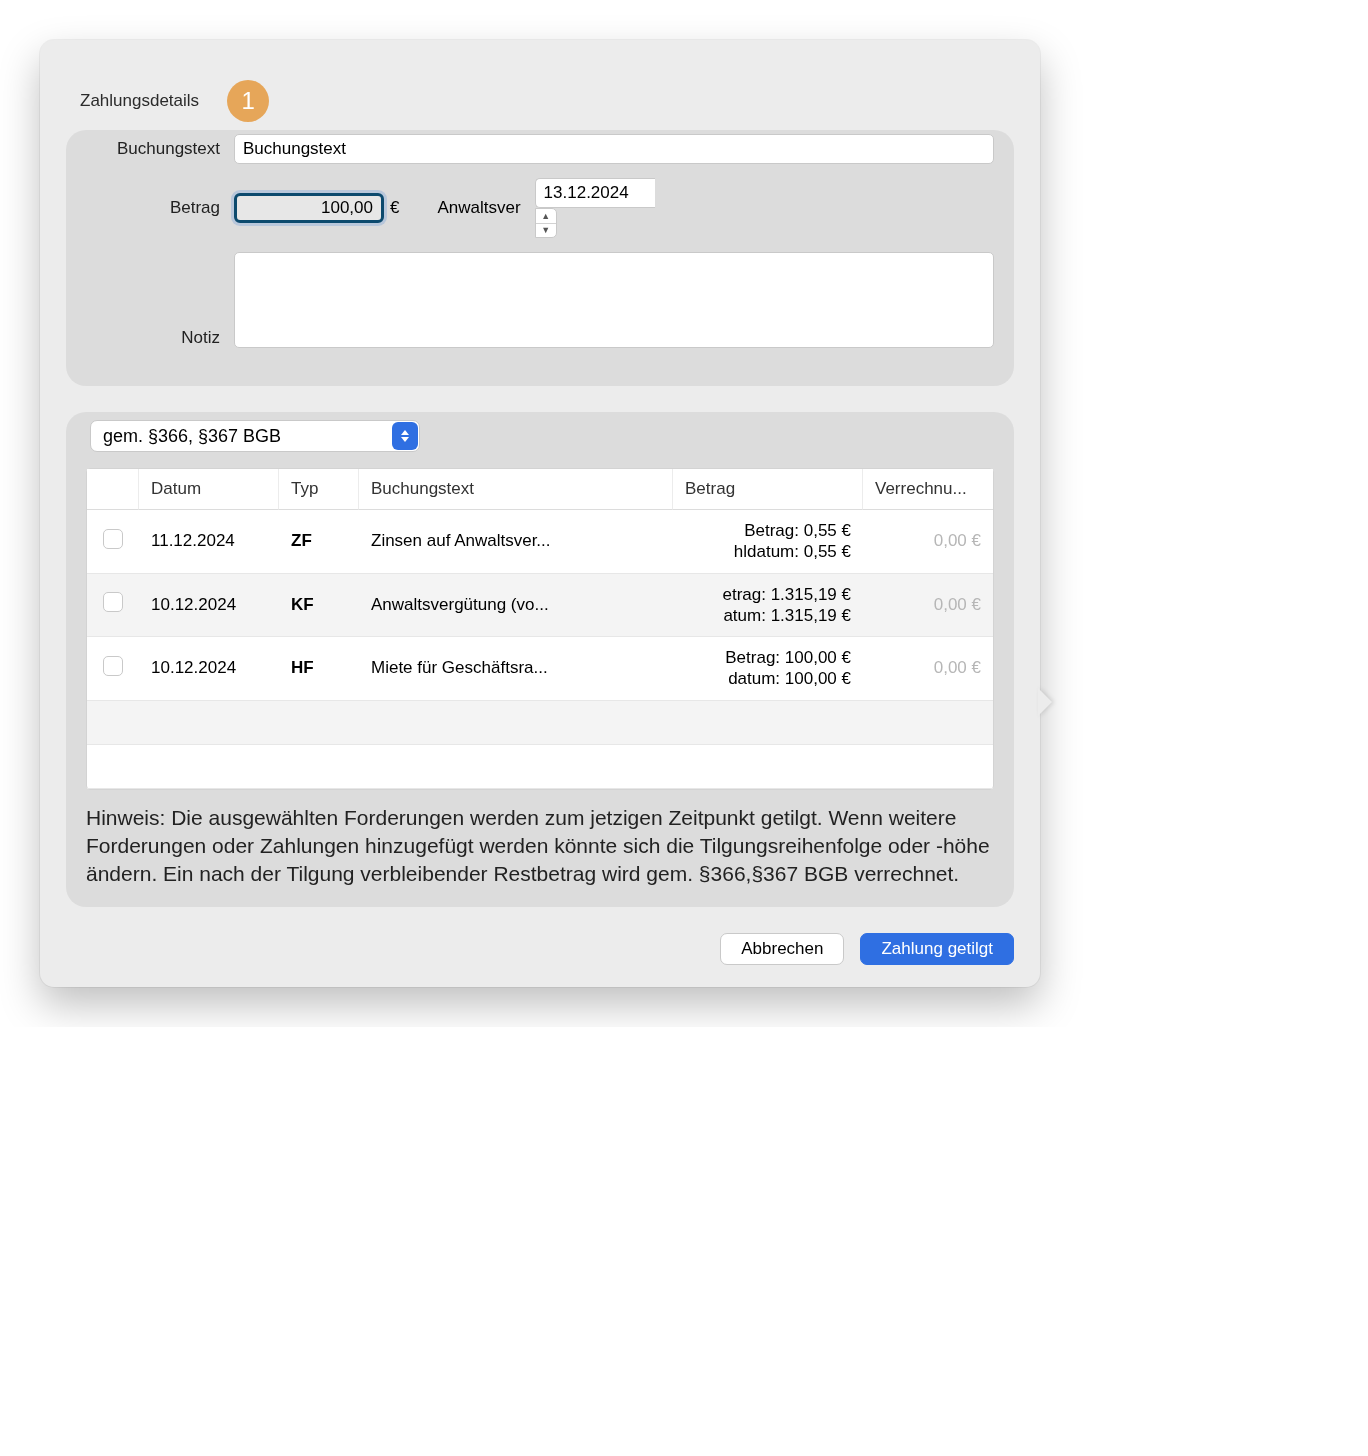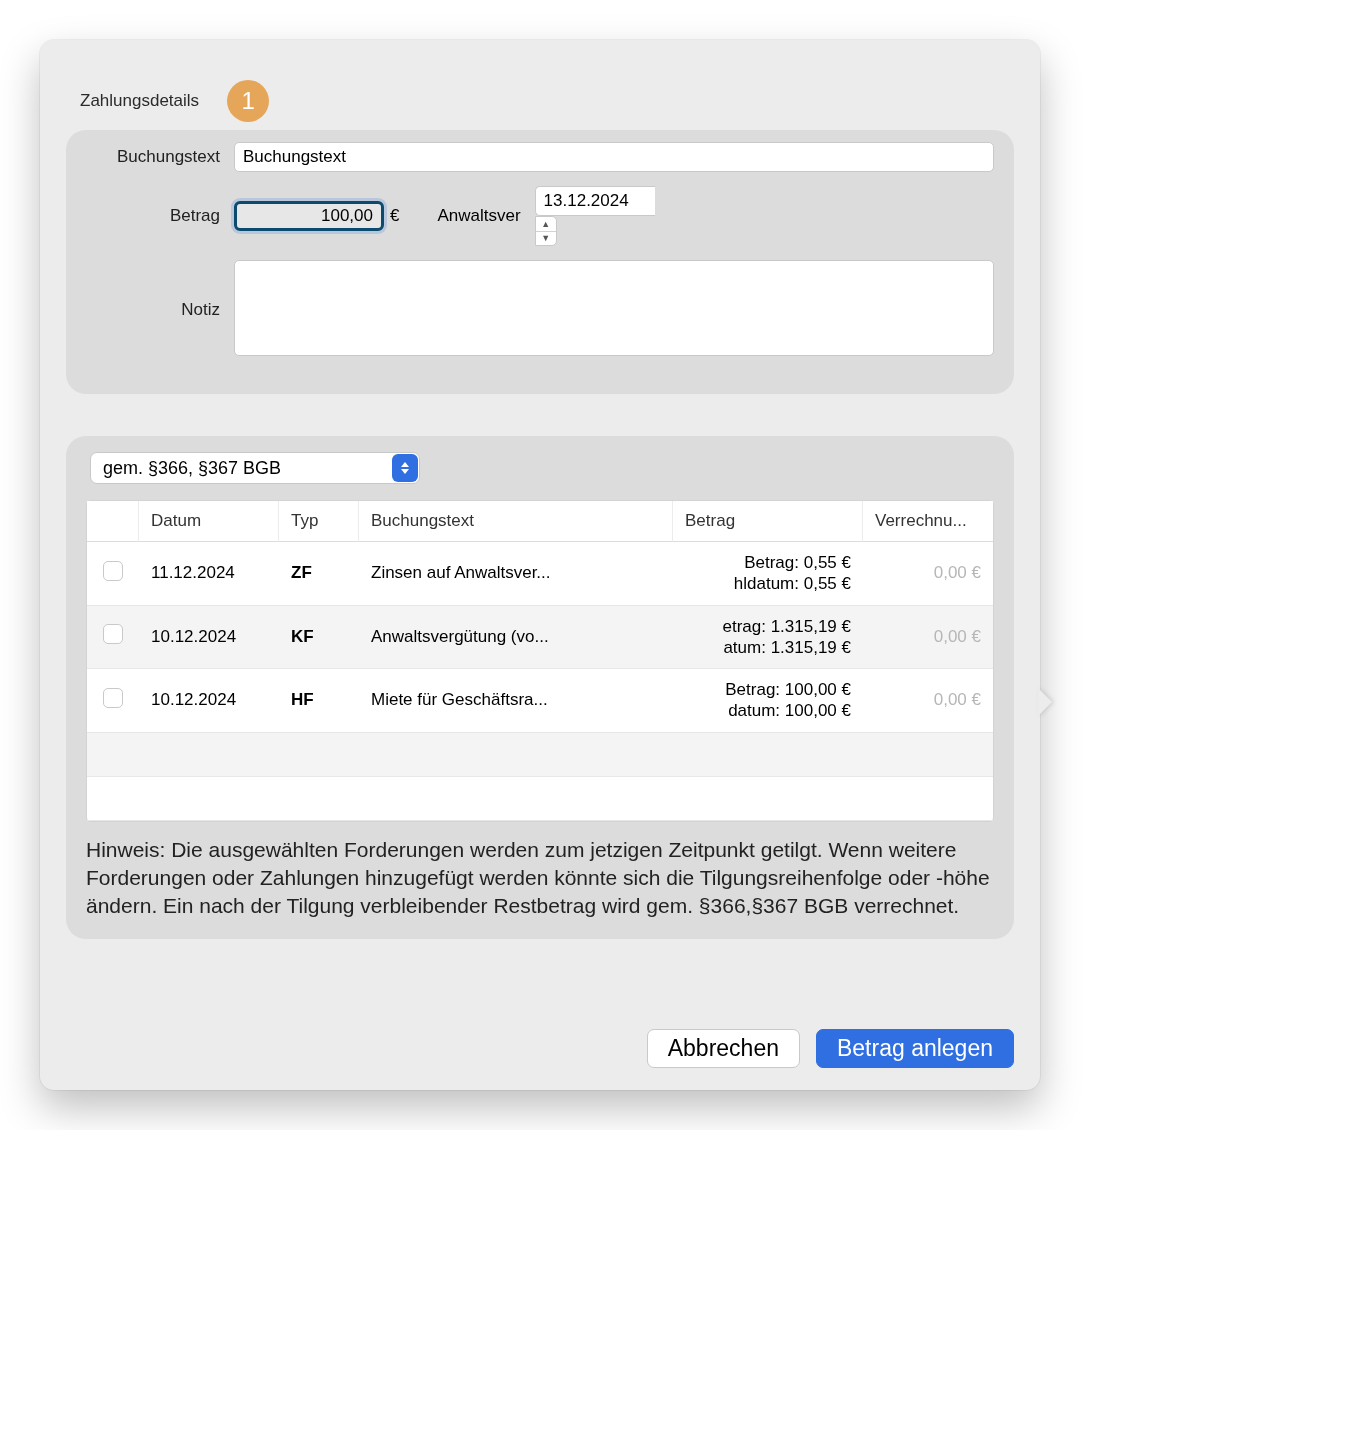--- a/index.html
+++ b/index.html
@@ -33,22 +33,22 @@
     color: #fff;
     font-size: 24px;
     font-weight: 500;
     display: inline-flex;
     align-items: center; justify-content: center;
     line-height: 1;
   }
   .panel {
     background: #dcdcdc;
     border-radius: 20px;
-    padding: 12px 20px 24px 20px;
-    margin-bottom: 42px;
+    padding: 4px 20px 24px 20px;
+    margin-bottom: 26px;
   }
   .form-row {
     display: flex;
     align-items: center;
     margin-bottom: 14px;
   }
   .label {
     width: 148px;
     text-align: right;
     padding-right: 14px;
@@ -80,21 +80,21 @@
     display: flex; flex-direction: column;
     border: 1px solid #c9c9c9; border-radius: 0 5px 5px 0;
     overflow: hidden; background: #fff;
   }
   .stepper .half {
     flex: 1; display: flex; align-items: center; justify-content: center;
     font-size: 9px; color: #555; cursor: pointer;
   }
   .stepper .half:first-child { border-bottom: 1px solid #d2d2d2; }
   .textarea { flex: 1; height: 96px; resize: none; }
-  .textarea-row { align-items: center; }
+  .textarea-row { align-items: flex-end; }
   .textarea-row .label { padding-top: 4px; }
 
   .select-wrap {
     position: relative; display: inline-block;
     margin: 4px 0 16px 4px;
   }
   .select {
     appearance: none;
     background: #fff;
     border: 1px solid #c9c9c9;
@@ -166,28 +166,27 @@
     font-size: 21px;
     color: #222;
     margin-top: 14px;
     line-height: 1.35;
   }
   .button-row {
     display: flex; justify-content: flex-end; gap: 16px;
     margin-top: 18px;
   }
   .btn {
-    font-size: 23px;
+    font-size: 17px;
     padding: 5px 20px;
     border-radius: 7px;
     border: 1px solid #c9c9c9;
     background: #fff;
     cursor: pointer;
     font-family: inherit;
-    margin-top: 48px;
   }
   .btn.primary {
     background: #2f6fe2;
     border-color: #2f6fe2;
     color: #fff;
   }
   .pointer {
     position: absolute;
     right: -12px; top: 648px;
     width: 0; height: 0;
@@ -296,15 +295,15 @@
             <td></td>
           </tr>
         </tbody>
     </table>
 
     <div class="hint">Hinweis: Die ausgewählten Forderungen werden zum jetzigen Zeitpunkt getilgt. Wenn weitere Forderungen oder Zahlungen hinzugefügt werden könnte sich die Tilgungsreihenfolge oder -höhe ändern. Ein nach der Tilgung verbleibender Restbetrag wird gem. §366,§367 BGB verrechnet.</div>
   </div>
 
   <div class="button-row">
     <button class="btn">Abbrechen</button>
-    <button class="btn primary">Betrag anlegen</button>
+    <button class="btn primary">Zahlung getilgt</button>
   </div>
 </div>
 
 </body></html>

